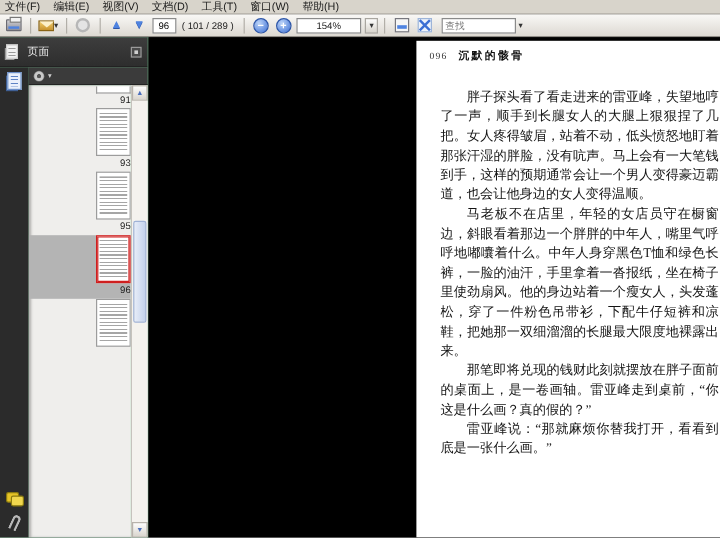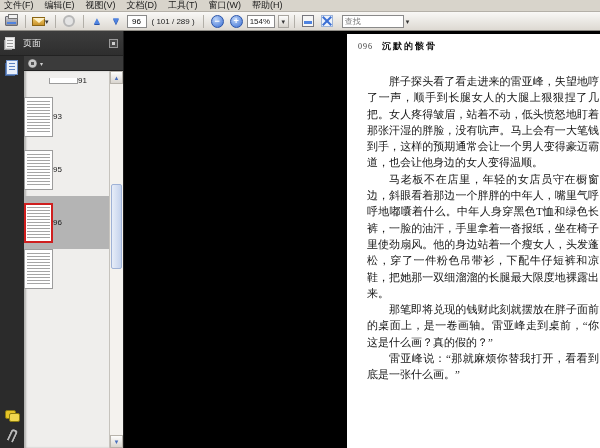--- a/index.html
+++ b/index.html
@@ -26,21 +26,21 @@
 
   .icon-prevview { width:12px; height:12px; border:2px solid #b7b7b7; border-radius:50%; background:#e4e4e4; }
 
   .arrow-glyph { font-size:10px; color:#4f83e0; line-height:1; text-shadow:0 1px 0 #2c55a8; }
 
   .page-input { width:20px; height:13px; font-size:8px; text-align:center; border:1px solid #8a8a8a; background:#fff; font-family:"Liberation Sans",sans-serif; padding:0; }
   .page-count { font-size:8px; color:#222; margin:0 3px; white-space:nowrap; }
 
   .zoom-circle { width:13px; height:13px; border-radius:50%; background:radial-gradient(circle at 35% 30%, #bcd4f8, #3b6fd4); border:1px solid #2c55a8; color:#fff; font-size:9px; line-height:11px; text-align:center; font-weight:bold; }
 
-  .zoom-box { height:13px; background:#fff; border:1px solid #8a8a8a; display:flex; align-items:center; padding:0 2px; font-size:8px; color:#222; min-width:28px; }
+  .zoom-box { height:13px; background:#fff; border:1px solid #8a8a8a; display:flex; align-items:center; padding:0 16px; font-size:8px; color:#222; min-width:28px; }
   .zoom-caret-btn { width:11px; height:13px; display:flex; align-items:center; justify-content:center; border:1px solid #a9a6a0; background:linear-gradient(#fdfdfc,#d8d4cd); margin-left:1px; }
 
   .icon-fitwidth { width:12px; height:12px; background:#f6f6f6; border:1px solid #77777e; position:relative; }
   .icon-fitwidth::after { content:""; position:absolute; left:1px; right:1px; bottom:2px; height:3px; background:#4f83e0; }
 
   .icon-fitpage { width:12px; height:12px; position:relative; background:#eef3fb; border:1px solid #9db4d8; }
   .icon-fitpage::before, .icon-fitpage::after { content:""; position:absolute; left:-1px; top:4px; width:12px; height:2px; background:#3b6fd4; }
   .icon-fitpage::before { transform:rotate(45deg); }
   .icon-fitpage::after { transform:rotate(-45deg); }
 
@@ -72,21 +72,21 @@
   .icon-comments::after { content:""; position:absolute; left:4px; top:3px; width:9px; height:7px; background:#f0d74e; border:1px solid #8a7a10; border-radius:2px; }
   .icon-clip { width:7px; height:13px; border:2px solid #b9b9b9; border-bottom:none; border-radius:4px 4px 0 0; transform:rotate(25deg); }
 
   .panel-col { flex:1; display:flex; flex-direction:column; min-width:0; }
   .options-row { height:15px; background:#3b3b3b; border-bottom:1px solid #222; display:flex; align-items:center; padding:0 4px; gap:3px; flex:0 0 auto; }
   .icon-gear { width:9px; height:9px; border-radius:50%; background:radial-gradient(circle at center,#555 1.5px,#c9c9c9 2px,#c9c9c9 3.5px,#7a7a7a 4.5px); }
   .options-caret { color:#cfcfcf; font-size:6px; }
 
   .panel-body { flex:1; display:flex; min-height:0; }
   .thumbs { flex:1; background:#efeeec; overflow:hidden; position:relative; box-shadow:inset 2px 0 2px rgba(0,0,0,.25); }
-  .thumb-row { display:flex; flex-direction:row; align-items:center; padding-right:22px; height:53px; }
+  .thumb-row { display:flex; flex-direction:column; align-items:flex-end; height:53px; }
   .thumb-row.partial-top { height:19px; justify-content:flex-end; }
   .thumb-row.partial-bottom { height:40px; }
   .thumb { width:29px; height:40px; background:#fff; border:1px solid #9c9c9c; padding:3px 2px; }
   .thumb .mini-lines { width:100%; height:100%; background:repeating-linear-gradient(to bottom,#8f8f8f 0 1px,transparent 1px 3px); opacity:.8; }
   .thumb.sliver { height:6px; padding:1px 2px; border-top:none; }
   .thumb-label { font-size:8px; color:#1a1a1a; line-height:12px; }
   .thumb-row.selected { background:#b4b4b4; }
   .thumb-row.selected .thumb { border:1px solid #cf1f1f; box-shadow:0 0 0 1px #cf1f1f inset; }
 
   .side-scrollbar { width:14px; flex:0 0 auto; background:#f1efeb; border-left:1px solid #c6c3bd; display:flex; flex-direction:column; }

